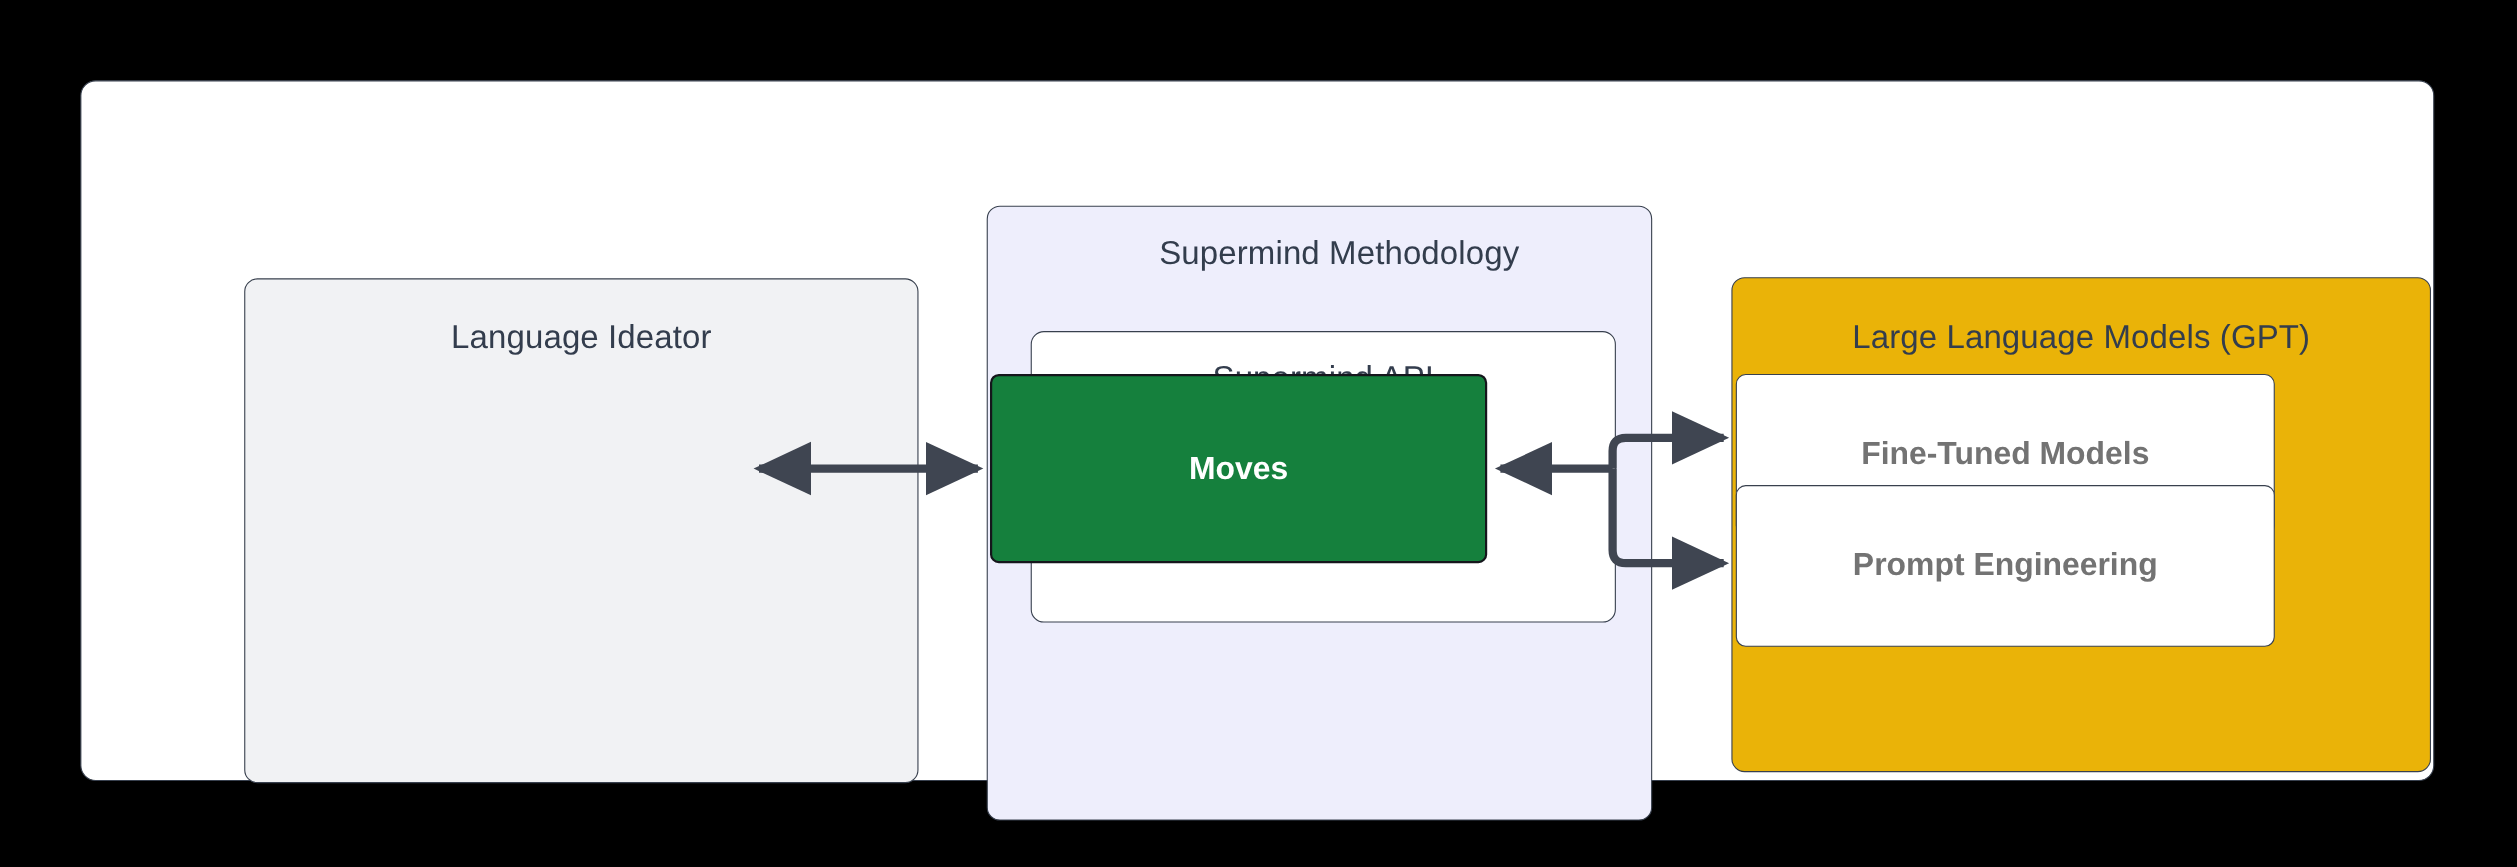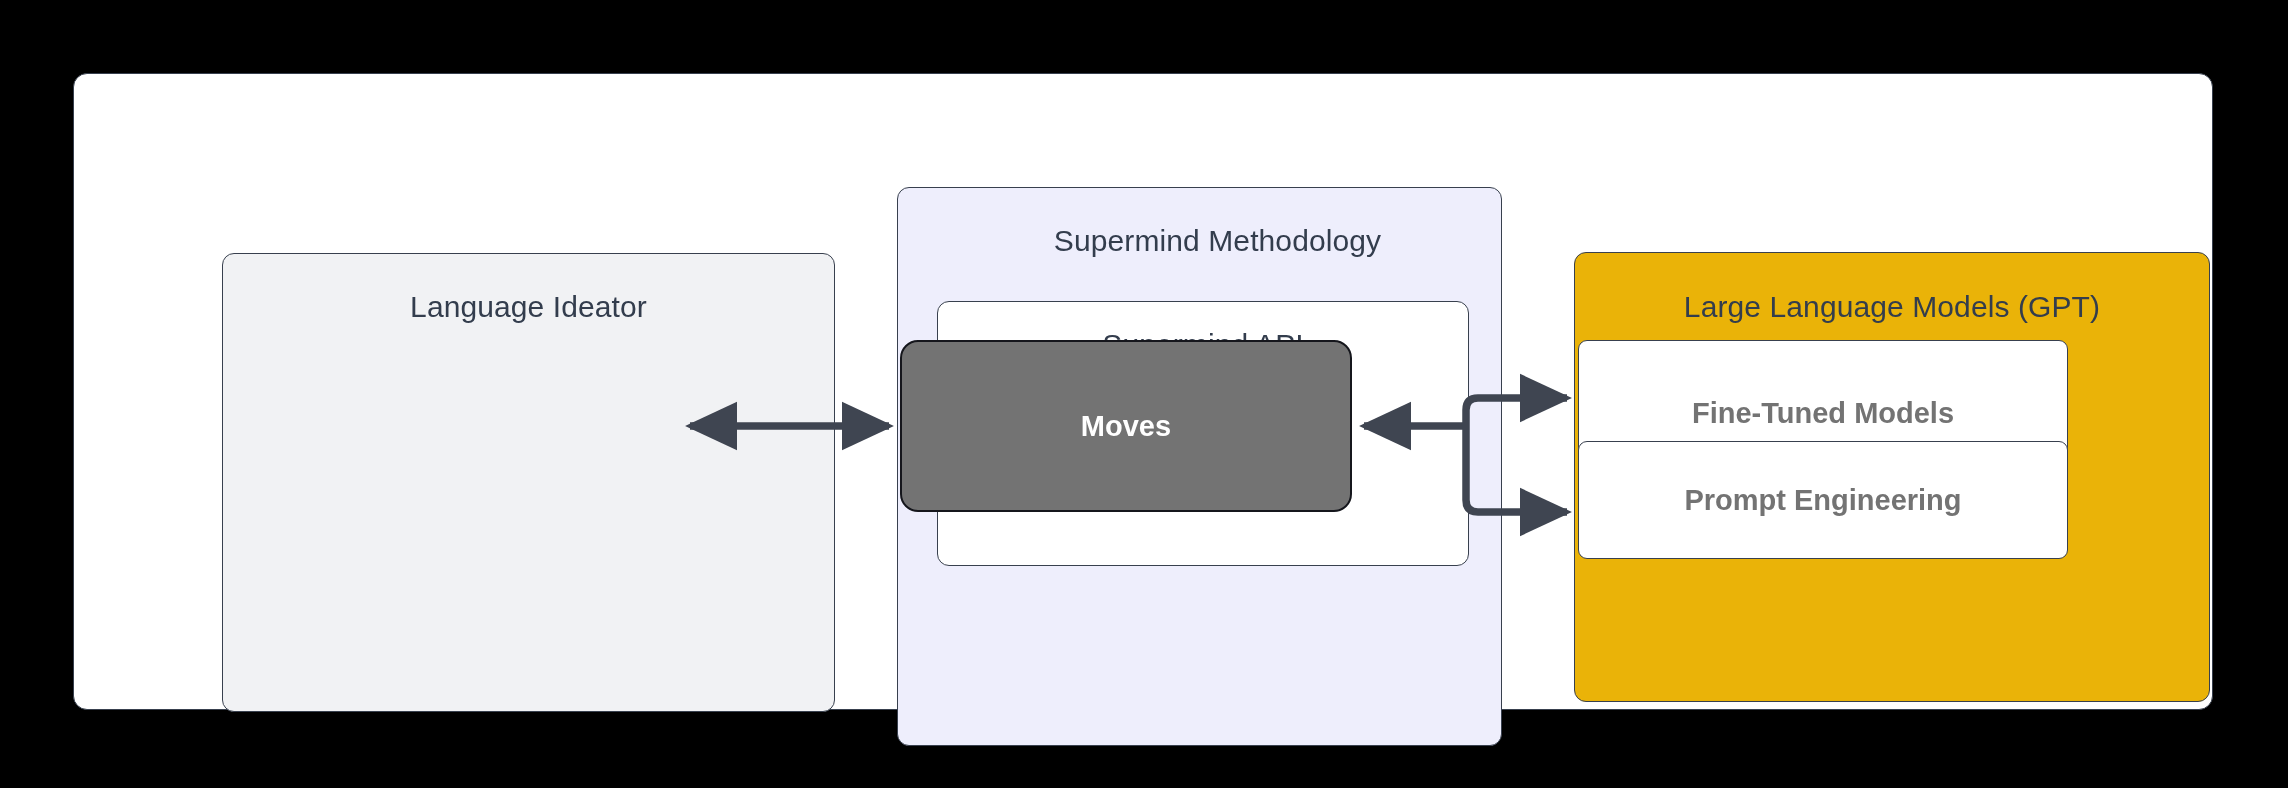--- a/index.html
+++ b/index.html
@@ -63,21 +63,21 @@
   }
   #panel-ideator .panel-title { top: 36px; }
 
   #panel-methodology {
     left: 823px;
     top: 113px;
     width: 605px;
     height: 559px;
     background: #eeeefc;
   }
-  #panel-methodology .panel-title { top: 36px; margin-left: 36px; }
+  #panel-methodology .panel-title { top: 26px; margin-left: 36px; }
 
   #panel-llm {
     left: 1500px;
     top: 178px;
     width: 636px;
     height: 450px;
     background: #eab308;
   }
   #panel-llm .panel-title { top: 37px; }
 
@@ -125,38 +125,38 @@
     top: 345px;
     width: 462px;
     height: 156px;
   }
 
   #node-moves {
     left: 900px;
     top: 340px;
     width: 452px;
     height: 172px;
-    background: #737373;
+    background: #15803d;
     color: #ffffff;
     border: 2.4px solid #15161c;
-    border-radius: 18px;
+    border-radius: 8px;
   }
 
   #node-finetuned {
     left: 1578px;
     top: 340px;
     width: 490px;
     height: 147px;
   }
 
   #node-prompt {
     left: 1578px;
     top: 441px;
     width: 490px;
-    height: 118px;
+    height: 147px;
   }
 
   
   #connectors {
     position: absolute;
     left: 0;
     top: 0;
     width: 2288px;
     height: 788px;
     pointer-events: none;

